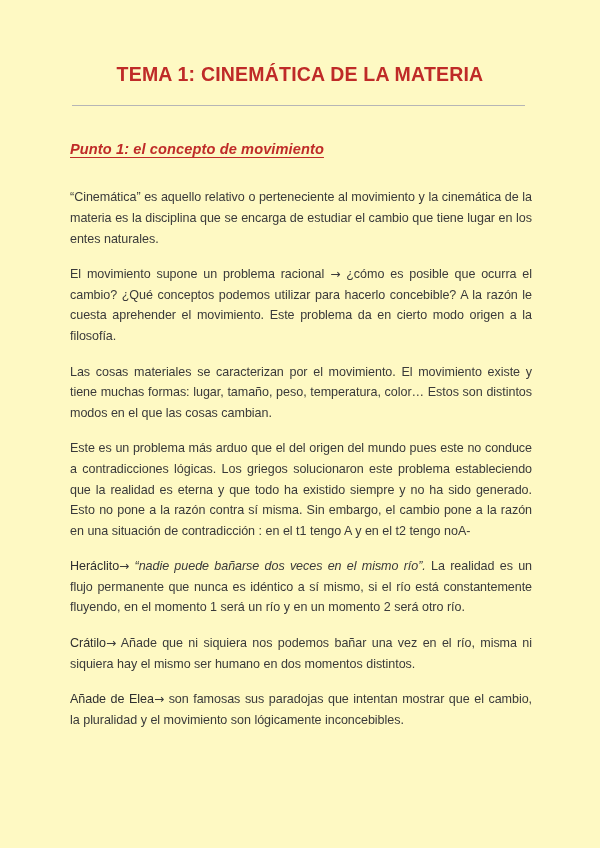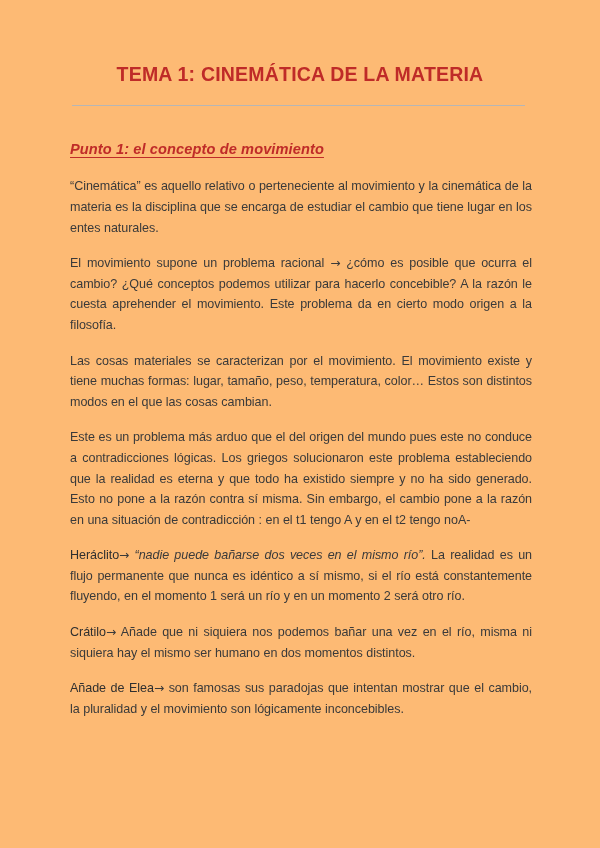--- a/index.html
+++ b/index.html
@@ -13,21 +13,21 @@
     height: 848px;
     font-family: "Liberation Sans", sans-serif;
     -webkit-font-smoothing: antialiased;
   }
 
   .page {
     position: relative;
     box-sizing: border-box;
     width: 600px;
     height: 848px;
-    background: #fdba74;
+    background: #fef9c3;
     padding: 0;
     overflow: hidden;
   }
 
   .doc-title {
     margin: 0;
     padding: 62px 72px 0 72px;
     text-align: center;
     color: #bf2b28;
     font-family: "Liberation Sans", sans-serif;
@@ -65,21 +65,21 @@
     color: #3a3a3a;
     font-family: "Liberation Sans", sans-serif;
     font-size: 12.55px;
     line-height: 20.6px;
     text-align: justify;
     text-justify: inter-word;
     letter-spacing: -0.05px;
     word-spacing: 0.1px;
   }
 
-  p.para.first { margin-top: 19px; }
+  p.para.first { margin-top: 30px; }
 
   .term {
     font-weight: normal;
     color: #2f2f2f;
   }
 
   .quote {
     font-style: italic;
   }
 

